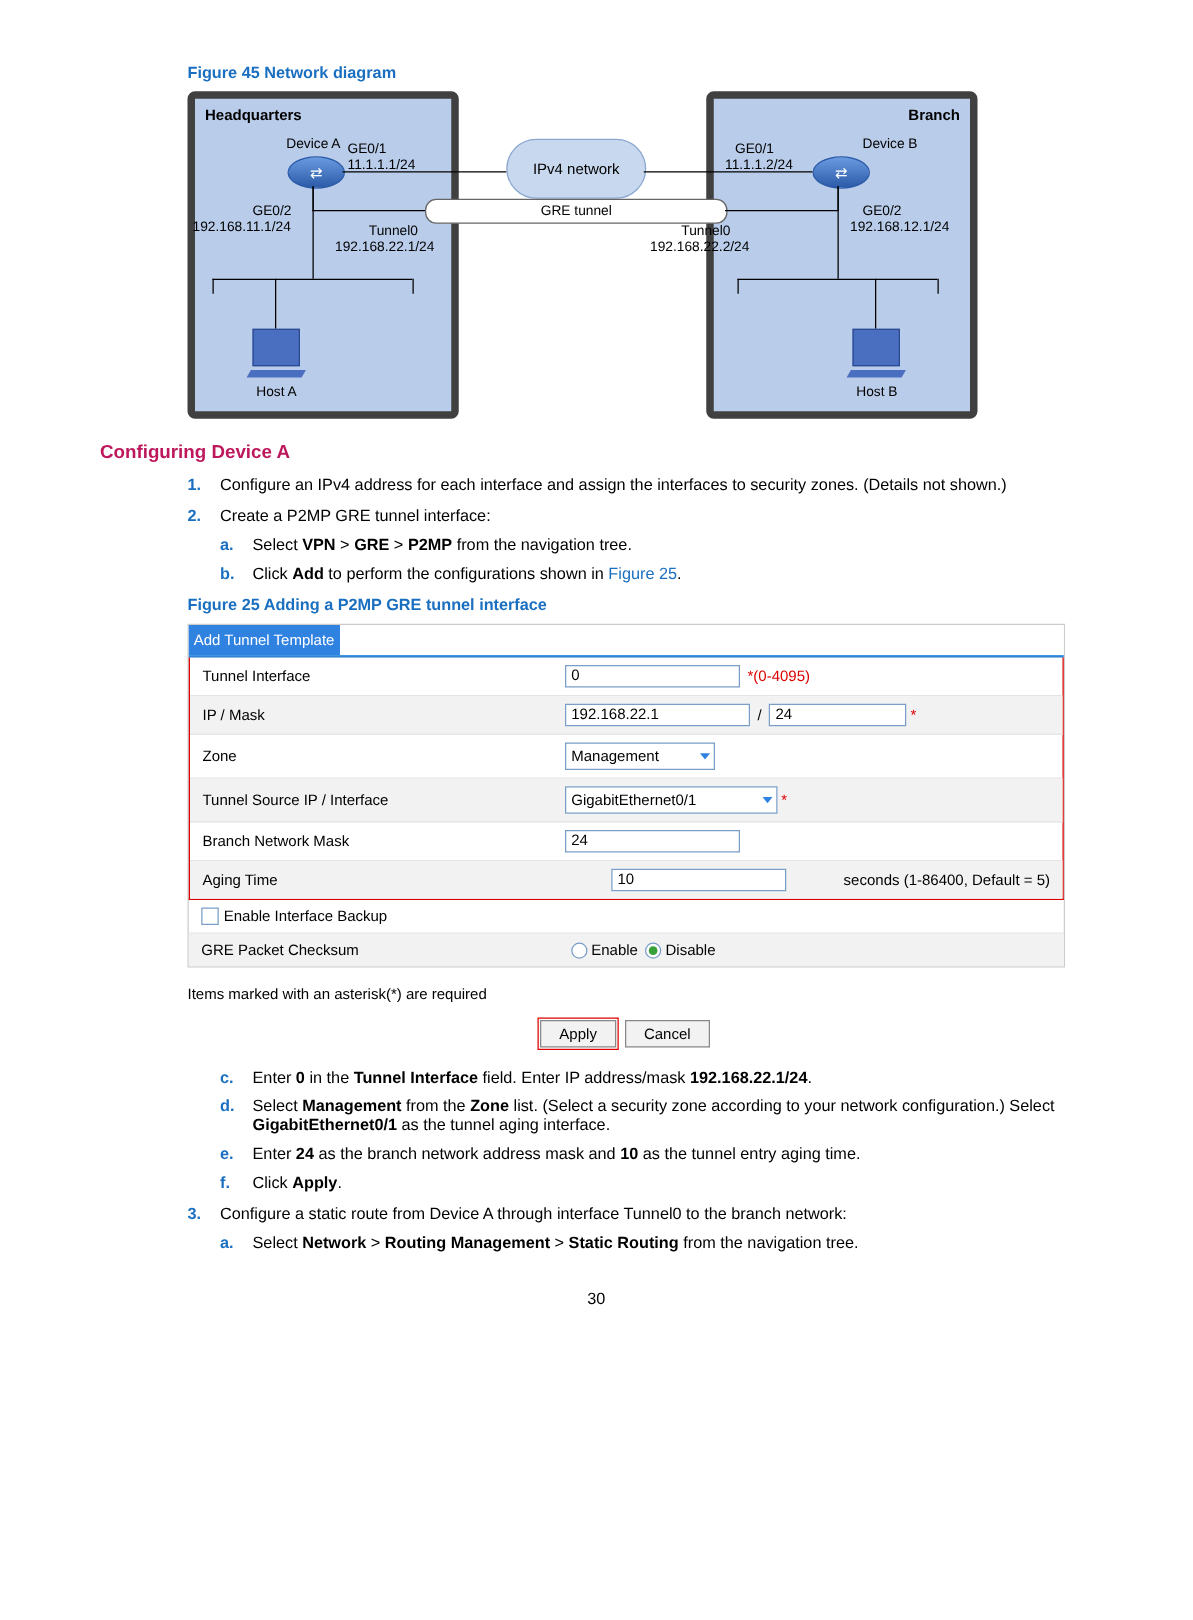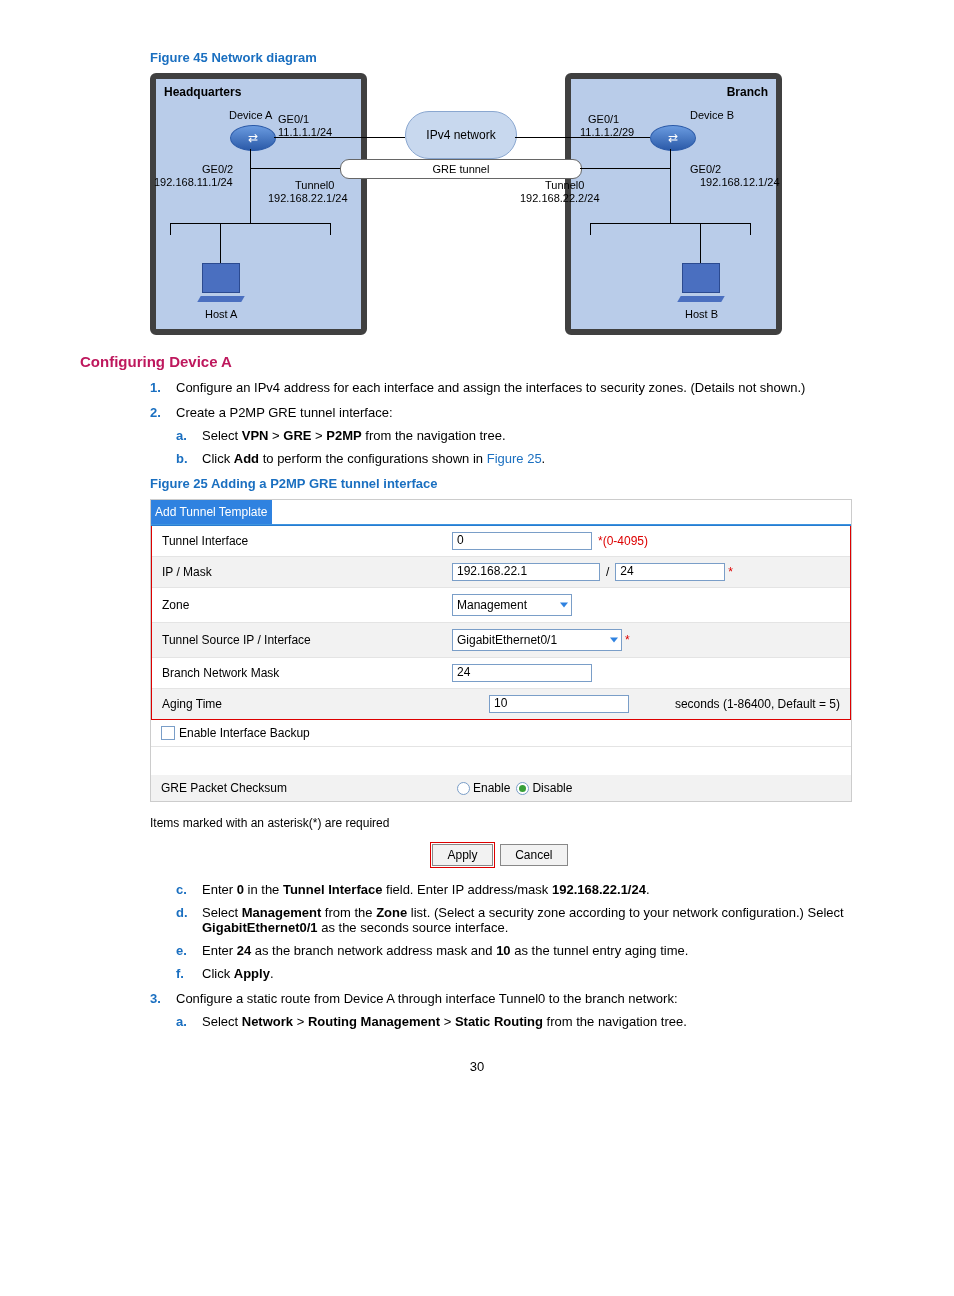--- a/index.html
+++ b/index.html
@@ -247,21 +247,21 @@
     <div class="zone-title">Branch</div>
   </div>
 
   <div class="router" style="left:80px; top:52px;"></div>
   <div class="router" style="left:500px; top:52px;"></div>
   <div class="txt" style="left:60px; top:36px;margin-left:19px;">Device A</div>
   <div class="txt" style="left:540px; top:36px;">Device B</div>
   <div class="txt" style="left:128px; top:40px;">GE0/1</div>
   <div class="txt" style="left:128px; top:53px;">11.1.1.1/24</div>
   <div class="txt" style="left:438px; top:40px;">GE0/1</div>
-  <div class="txt" style="left:430px; top:53px;">11.1.1.2/29</div>
+  <div class="txt" style="left:430px; top:53px;">11.1.1.2/24</div>
 
   <div class="cloud" style="left:255px; top:38px;">IPv4 network</div>
 
   <div class="line" style="left:124px; top:64px; width:131px; height:1px;"></div>
   <div class="line" style="left:365px; top:64px; width:135px; height:1px;"></div>
 
   <div class="tunnel-pipe" style="left:190px; top:86px; width:240px;">GRE tunnel</div>
 
   <div class="line" style="left:100px; top:76px; width:1px; height:20px;"></div>
   <div class="line" style="left:100px; top:95px; width:90px; height:1px;"></div>
@@ -269,21 +269,21 @@
   <div class="line" style="left:430px; top:95px; width:90px; height:1px;"></div>
 
   <div class="txt" style="left:145px; top:106px;">Tunnel0</div>
   <div class="txt" style="left:118px; top:119px;">192.168.22.1/24</div>
   <div class="txt" style="left:395px; top:106px;">Tunnel0</div>
   <div class="txt" style="left:370px; top:119px;">192.168.22.2/24</div>
 
   <div class="txt" style="left:52px; top:90px;">GE0/2</div>
   <div class="txt" style="left:4px; top:103px;">192.168.11.1/24</div>
   <div class="txt" style="left:540px; top:90px;">GE0/2</div>
-  <div class="txt" style="left:550px; top:103px;">192.168.12.1/24</div>
+  <div class="txt" style="left:530px; top:103px;">192.168.12.1/24</div>
 
   <div class="line" style="left:100px; top:76px; width:1px; height:74px;"></div>
   <div class="line" style="left:520px; top:76px; width:1px; height:74px;"></div>
 
   <div class="line" style="left:20px; top:150px; width:160px; height:1px;"></div>
   <div class="line" style="left:440px; top:150px; width:160px; height:1px;"></div>
   <div class="line" style="left:20px; top:150px; width:1px; height:12px;"></div>
   <div class="line" style="left:180px; top:150px; width:1px; height:12px;"></div>
   <div class="line" style="left:440px; top:150px; width:1px; height:12px;"></div>
   <div class="line" style="left:600px; top:150px; width:1px; height:12px;"></div>
@@ -356,21 +356,21 @@
     <div class="form-row alt" style="border-bottom:none;gap:37px;">
       <span class="lbl">Aging Time</span>
       <span class="inp" style="width:140px;">10</span>
       <span style="margin-left:auto;">seconds (1-86400, Default = 5)</span>
     </div>
   </div>
   <div class="form-row">
     <span class="chk"></span>
     <span>Enable Interface Backup</span>
   </div>
-  <div class="form-row alt" style="border-bottom:none;margin-top:28px;">
+  <div class="form-row alt" style="border-bottom:none;">
     <span class="lbl" style="width:290px;">GRE Packet Checksum</span>
     <span class="radio"></span>
     <span>Enable</span>
     <span class="radio checked"></span>
     <span>Disable</span>
   </div>
 </div>
 <div style="margin-left:70px;" class="note-row">Items marked with an asterisk(*) are required</div>
 <div class="btn-row" style="margin-left:70px; width:700px;">
   <span class="btn outlined">Apply</span>
@@ -379,21 +379,21 @@
 
 <ol class="main-list" style="margin-top:14px;">
   <li style="padding-left:26px;">
     <ol class="sub-list">
       <li>
         <span class="num">c.</span>
         <span>Enter </span><span class="bold">0</span><span> in the </span><span class="bold">Tunnel Interface</span><span> field. Enter IP address/mask </span><span class="bold">192.168.22.1/24</span><span>.</span>
       </li>
       <li>
         <span class="num">d.</span>
-        <span>Select </span><span class="bold">Management</span><span> from the </span><span class="bold">Zone</span><span> list. (Select a security zone according to your network configuration.) Select </span><span class="bold">GigabitEthernet0/1</span><span> as the seconds source interface.</span>
+        <span>Select </span><span class="bold">Management</span><span> from the </span><span class="bold">Zone</span><span> list. (Select a security zone according to your network configuration.) Select </span><span class="bold">GigabitEthernet0/1</span><span> as the tunnel aging interface.</span>
       </li>
       <li>
         <span class="num">e.</span>
         <span>Enter </span><span class="bold">24</span><span> as the branch network address mask and </span><span class="bold">10</span><span> as the tunnel entry aging time.</span>
       </li>
       <li>
         <span class="num">f.</span>
         <span>Click </span><span class="bold">Apply</span><span>.</span>
       </li>
     </ol>

